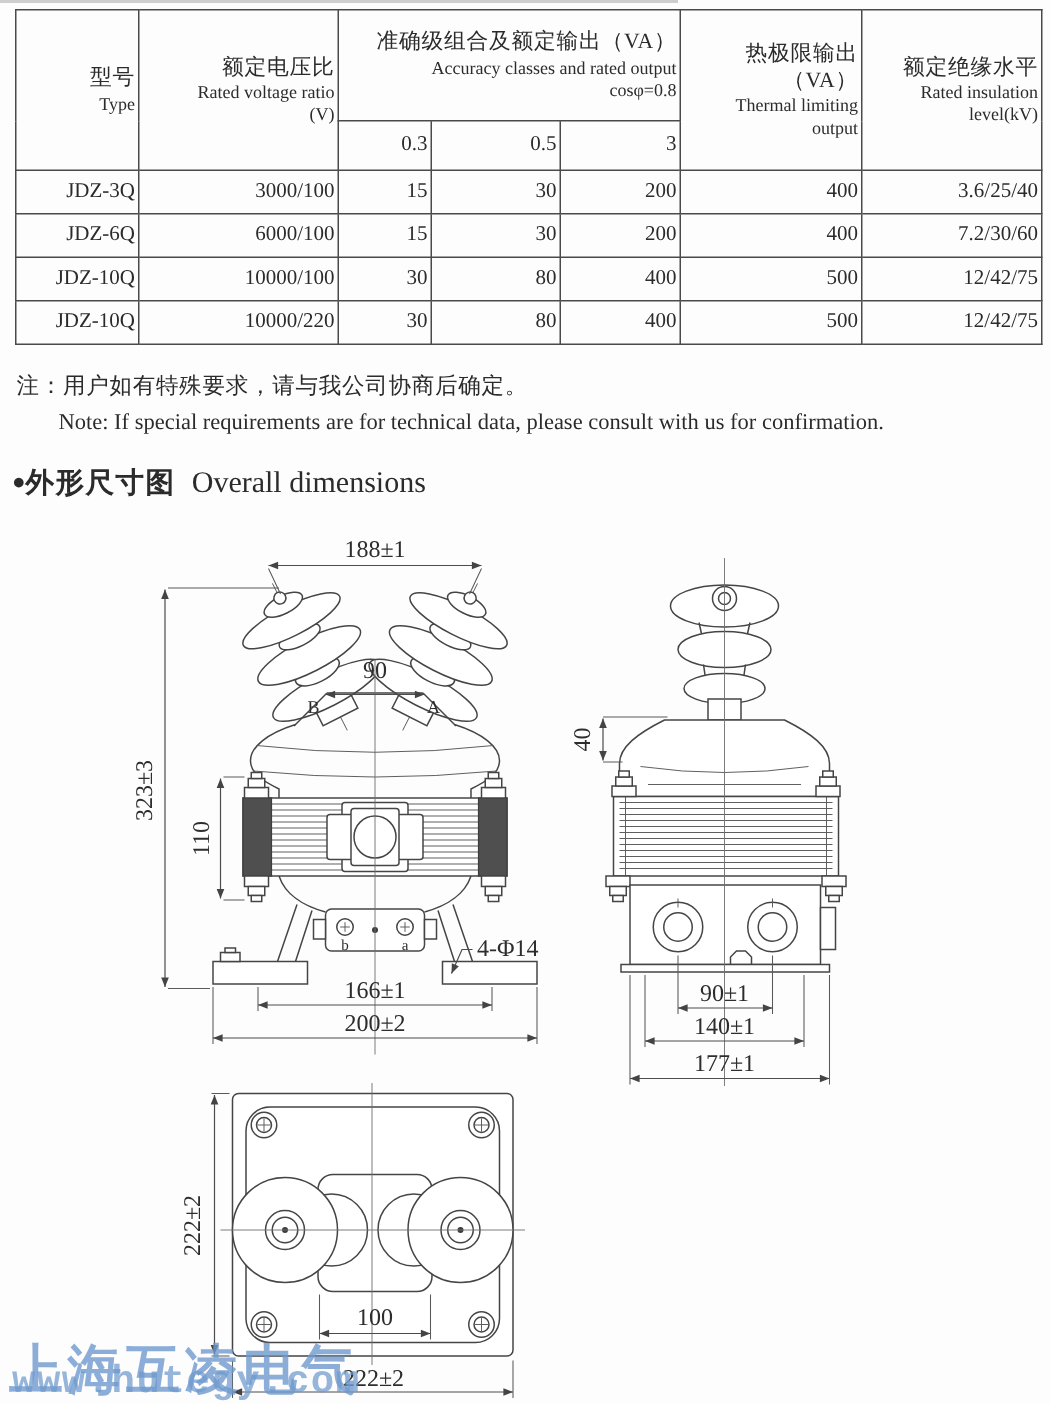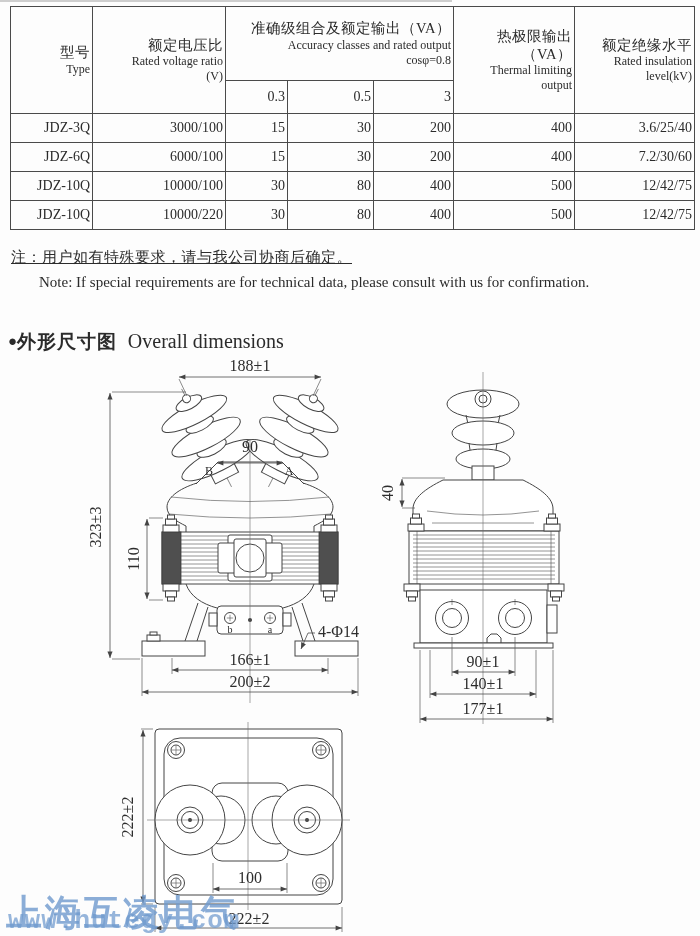--- a/index.html
+++ b/index.html
@@ -17,23 +17,23 @@
     font-weight:normal; padding:1px 2px; line-height:1.25;
   }
   .hzh { font-size:14.5px; letter-spacing:.5px; }
   .hen { font-size:12px; }
   tr.hdr1 { height:74px; }
   tr.hdr2 { height:33px; }
   tr.datarow { height:29px;margin-top:13px; }
   tr.hdr2 th, tr.datarow td { font-size:14px; }
 
   
-  .note-zh { position:absolute; left:11px; top:248px; font-size:15px; letter-spacing:.5px;text-decoration:underline; }
+  .note-zh { position:absolute; left:11px; top:248px; font-size:15px; letter-spacing:.5px; }
   .note-en { position:absolute; left:11px; top:274px; font-size:15px;margin-left:28px; }
-  .sec-title { position:absolute; left:8px; top:309px; font-size:19px;margin-top:20px; }
+  .sec-title { position:absolute; left:8px; top:309px; font-size:19px; }
   .sec-title .bullet { font-size:15px; vertical-align:2px; }
   .sec-title .zh { font-weight:bold; letter-spacing:1px; }
   .sec-title .en { font-size:20px; margin-left:6px; }
 
   
   svg.draw { position:absolute; left:0; top:350px; }
   .ol   { fill:none; stroke:#454545; stroke-width:1; }
   .olw  { fill:#ffffff; stroke:#454545; stroke-width:1; }
   .thin { fill:none; stroke:#5a5a5a; stroke-width:.65; }
   .cl   { fill:none; stroke:#6d6d6d; stroke-width:.6; }

